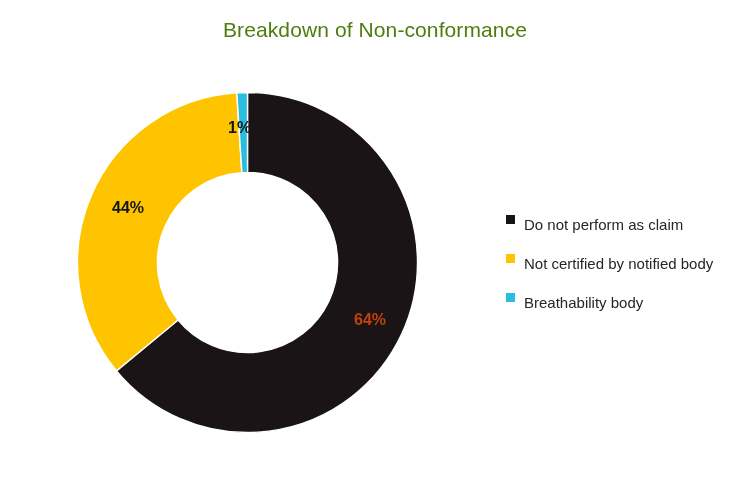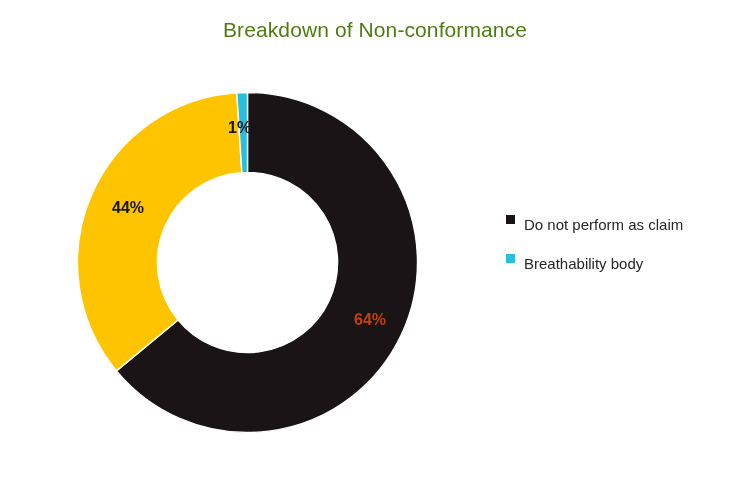--- a/index.html
+++ b/index.html
@@ -101,19 +101,23 @@
   <div class="slice-label" id="label-cyan">1%</div>
 </div>
 
 <div id="legend">
 
   <div class="legend-row">
     <span class="legend-swatch" id="swatch-0" style="background: rgb(26, 20, 22);"></span>
     <span class="legend-label">Do not perform as claim</span>
   </div>
 
+  <div class="legend-row">
+    <span class="legend-swatch" id="swatch-1" style="background: rgb(255, 196, 0);"></span>
+    <span class="legend-label">Not certified by notified body</span>
+  </div>
 
   <div class="legend-row">
     <span class="legend-swatch" id="swatch-2" style="background: rgb(41, 189, 222);"></span>
     <span class="legend-label">Breathability body</span>
   </div>
 
 </div>
 
 </body></html>

